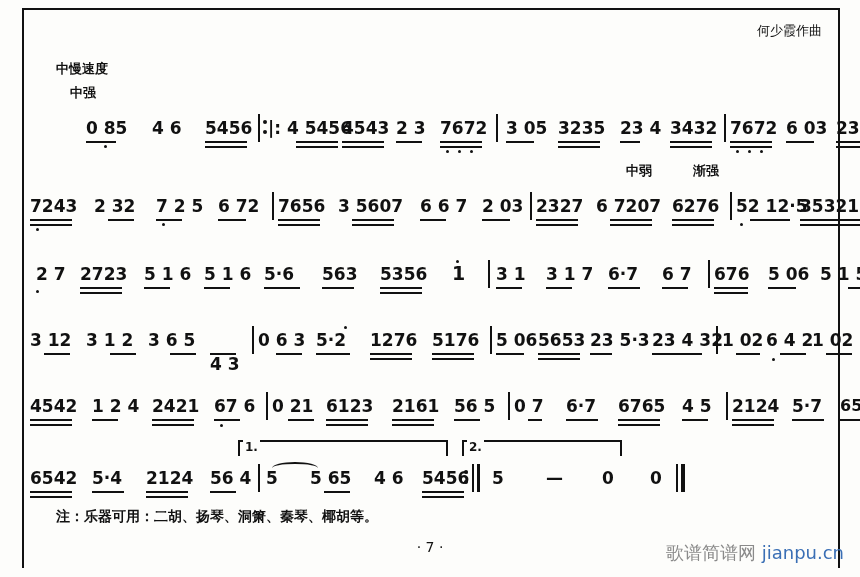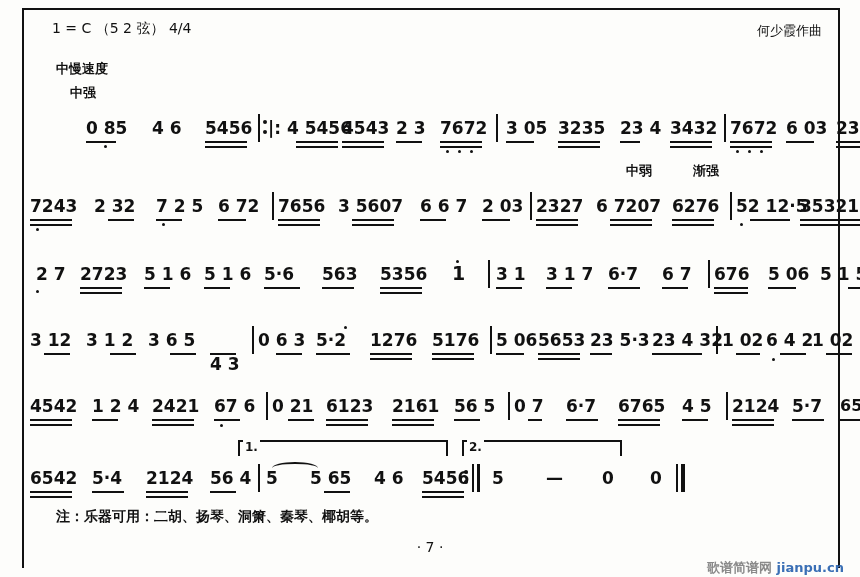--- a/index.html
+++ b/index.html
@@ -152,25 +152,24 @@
     position: absolute;
     left: 0; bottom: 22px;
     width: 860px;
     text-align: center;
     font-size: 14px;
     font-family: "DejaVu Sans", sans-serif;
     color: #111;
   }
   .watermark {
     position: absolute;
-    right: 16px; bottom: 0;
-    font-size: 13px;
+    right: 16px; bottom: 12px;
+    font-size: 18px;
     color: #8a8a8a;
     font-family: "DejaVu Sans", sans-serif;
-    font-weight: bold;
   }
   .watermark .blue {
     color: #3a6fb5;
   }
   .ending-1, .ending-2 {
     position: absolute;
     border-top: 2px solid #111;
     border-left: 2px solid #111;
     border-right: 2px solid #111;
     height: 14px;
@@ -205,21 +204,20 @@
 </style>
 </head>
 <body>
 
 <div id="page">
 
   <div class="frame-left"></div>
   <div class="frame-right"></div>
   <div class="frame-top"></div>
 
-  <div class="key-sig">1 = C （5 2 弦） 4/4</div>
   <div class="composer">何少霞作曲</div>
   <div class="tempo">中慢速度</div>
   <div class="dynamic-1">中强</div>
   <div class="dyn-zhongruo">中弱</div>
   <div class="dyn-jianqiang">渐强</div>
 
   <div class="row" style="top:108px;">
     <div class="cell" style="left:86px; top:10px;">0 85</div>
     <div class="beam" style="left:86px; top:33px; width:30px;"></div>
     <div class="dot-under" style="left:104px; top:37px;"></div>

